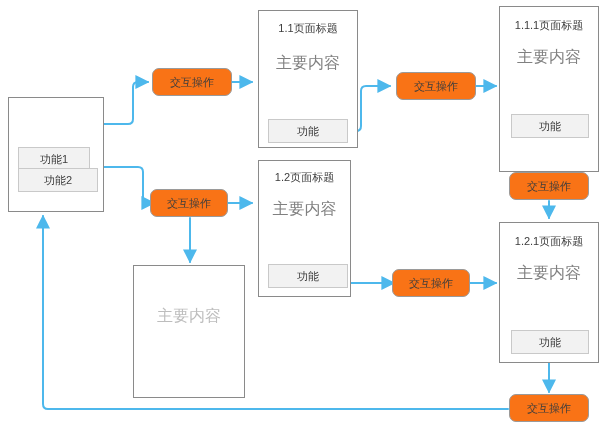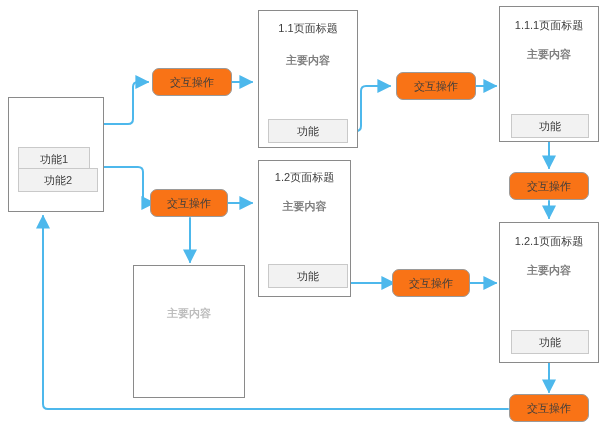--- a/index.html
+++ b/index.html
@@ -39,23 +39,22 @@
     font-size: 11px;
     color: #3d3d3d;
     font-weight: 400;
     letter-spacing: 0px;
   }
   .page-content {
     position: absolute;
     left: 0;
     right: 0;
     text-align: center;
-    font-size: 11px;
+    font-size: 16px;
     color: #808080;
-    font-weight: bold;
   }
   .page-content.muted {
     color: #bdbdbd;
   }
   .func-btn {
     position: absolute;
     box-sizing: border-box;
     background: #f2f2f2;
     border: 1px solid #c9c9c9;
     font-size: 11px;
@@ -122,21 +121,21 @@
     <div class="func-btn" style="left:9px; top:29px; width:72px;margin-top:20px;">功能1</div>
     <div class="func-btn" style="left:9px; top:70px; width:80px;">功能2</div>
   </div>
 
   <div class="page-box" style="left:258px; top:10px; width:100px; height:138px;">
     <div class="page-title" style="top:10px;text-align:center;">1.1页面标题</div>
     <div class="page-content" style="top:42px;">主要内容</div>
     <div class="func-btn" style="left:9px; top:108px; width:80px;">功能</div>
   </div>
 
-  <div class="page-box" style="left:499px; top:6px; width:100px; height:136px;">
+  <div class="page-box" style="left:499px; top:6px; width:100px; height:166px;">
     <div class="page-title" style="top:11px;">1.1.1页面标题</div>
     <div class="page-content" style="top:40px;">主要内容</div>
     <div class="func-btn" style="left:11px; top:107px; width:78px;">功能</div>
   </div>
 
   <div class="page-box" style="left:258px; top:160px; width:93px; height:137px;">
     <div class="page-title" style="top:9px;">1.2页面标题</div>
     <div class="page-content" style="top:38px;">主要内容</div>
     <div class="func-btn" style="left:9px; top:103px; width:80px;">功能</div>
   </div>

